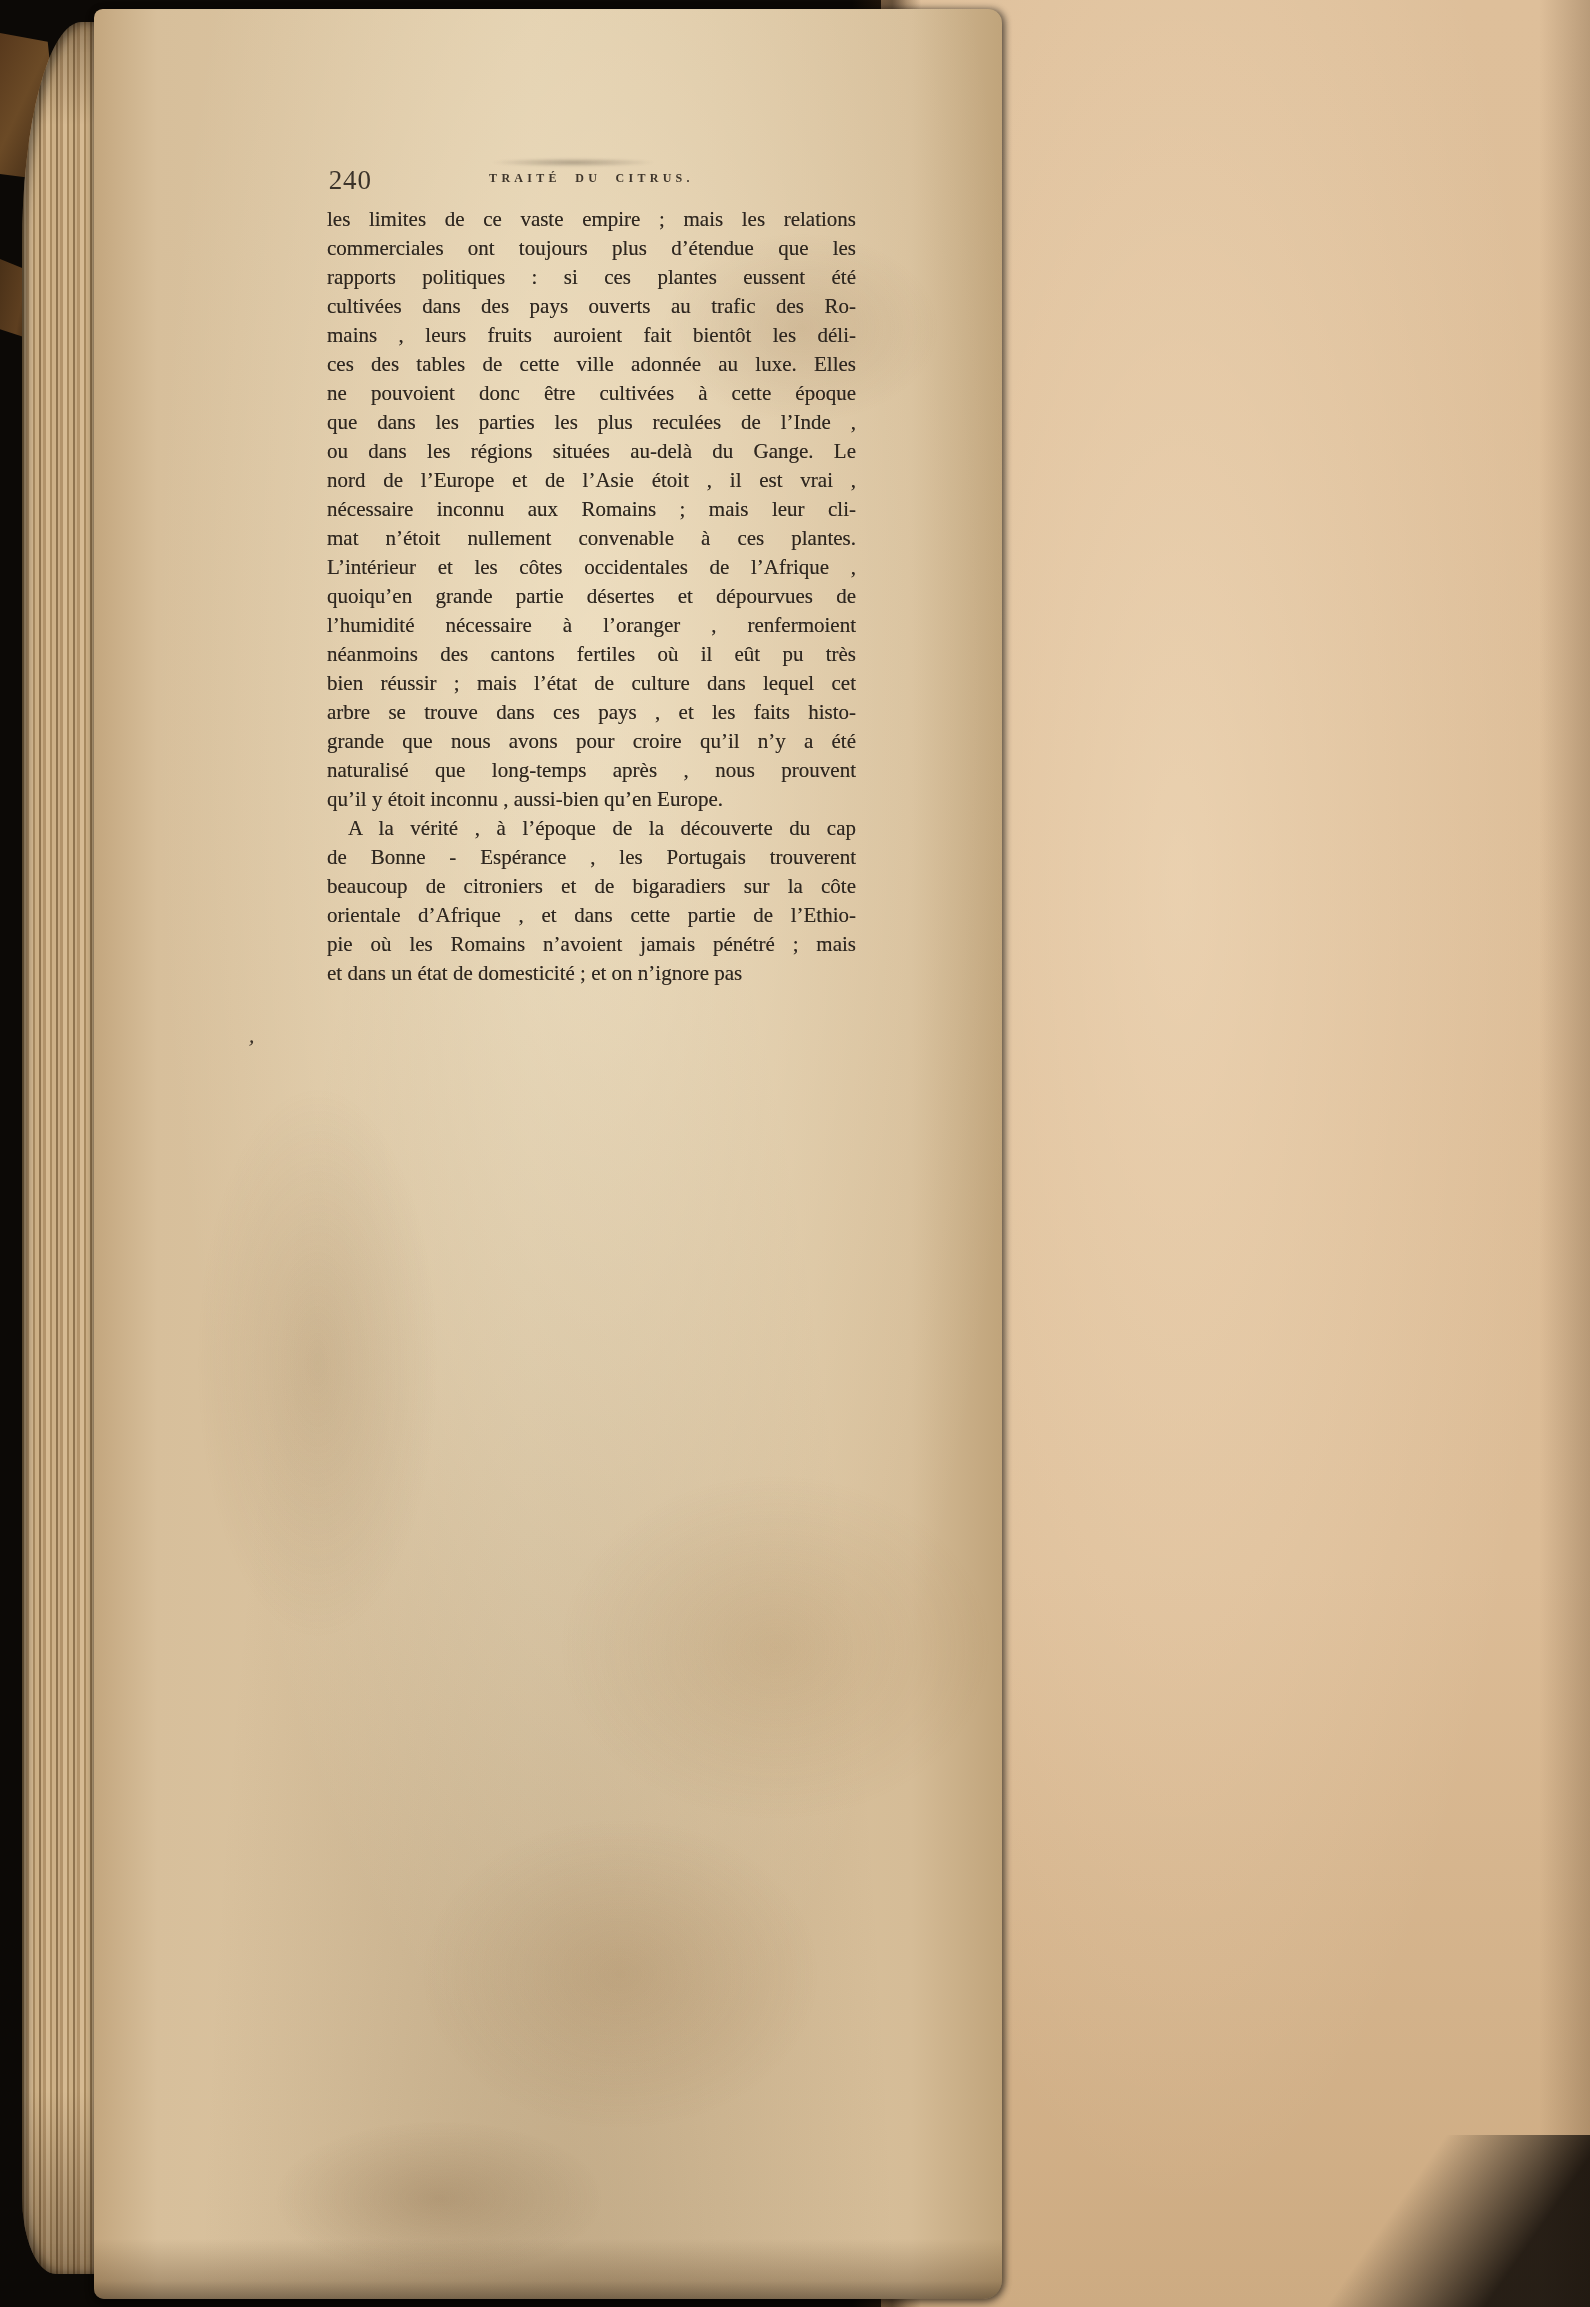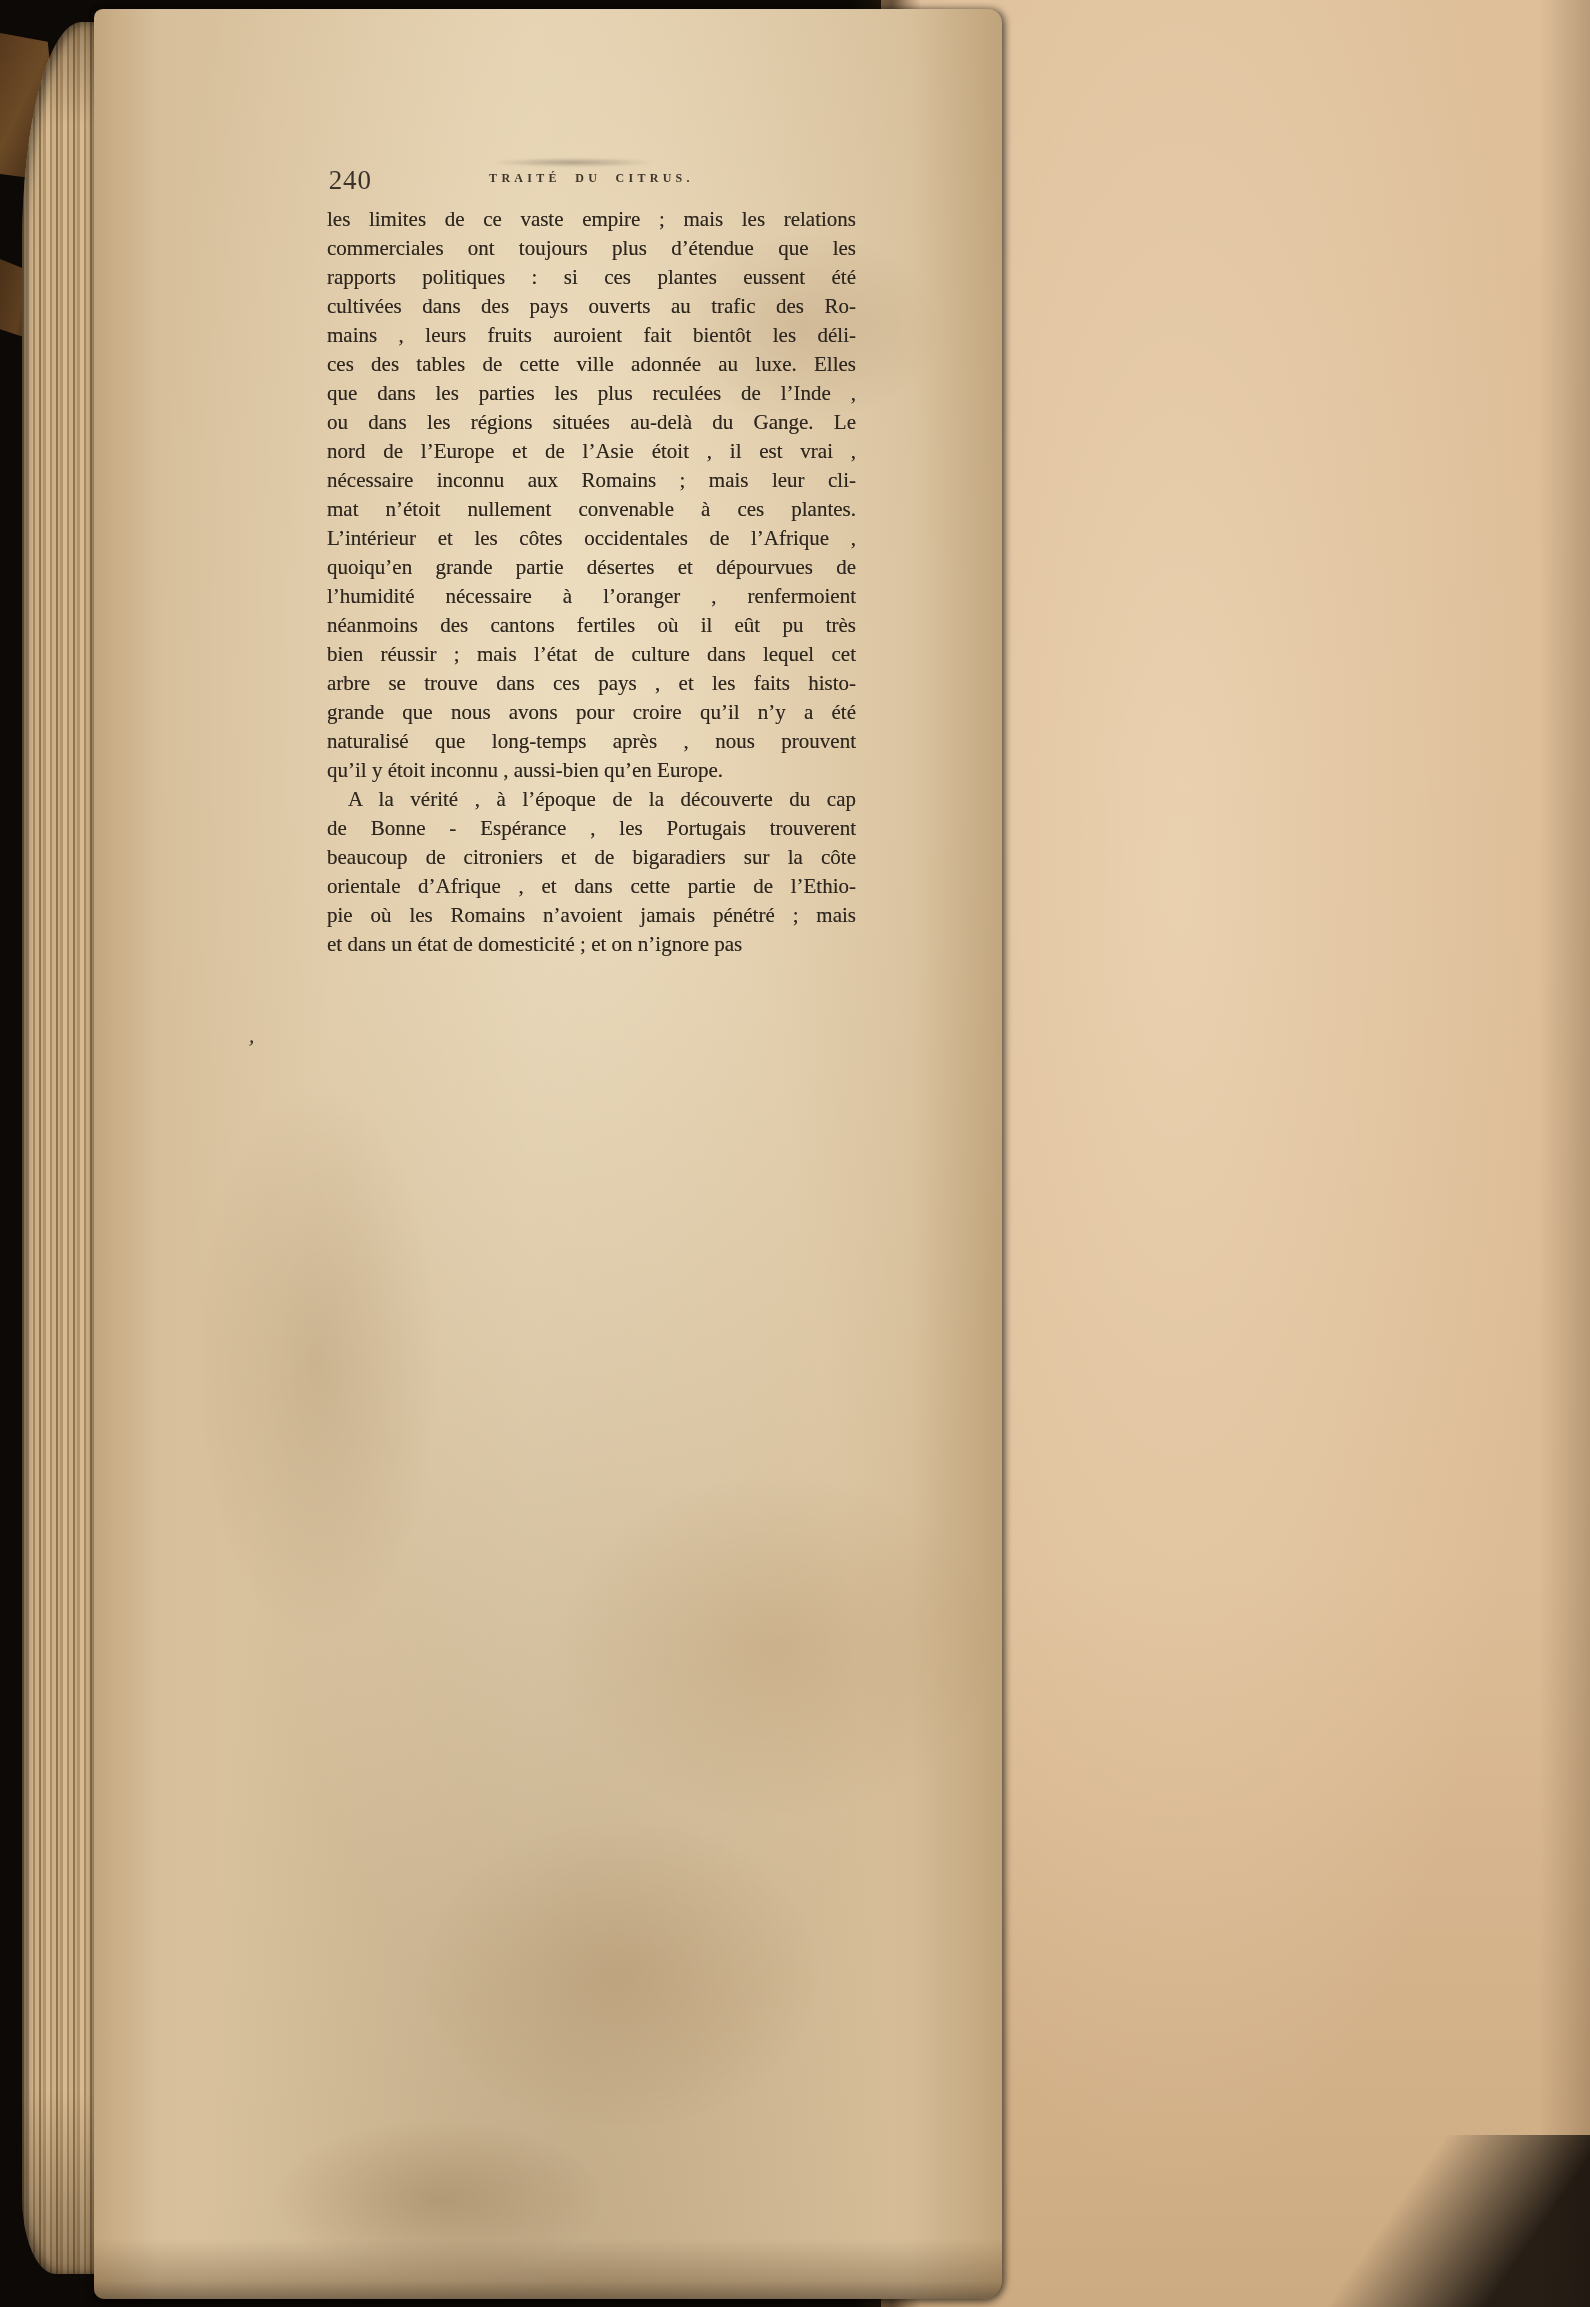--- a/index.html
+++ b/index.html
@@ -154,20 +154,21 @@
         <span class="running-title">TRAITÉ DU CITRUS.</span>
       </div>
       <div class="body-text" id="body-text">
           <div class="para">
             <div class="line">les limites de ce vaste empire ; mais les relations</div>
             <div class="line">commerciales ont toujours plus d’étendue que les</div>
             <div class="line">rapports politiques : si ces plantes eussent été</div>
             <div class="line">cultivées dans des pays ouverts au trafic des Ro-</div>
             <div class="line">mains , leurs fruits auroient fait bientôt les déli-</div>
             <div class="line">ces des tables de cette ville adonnée au luxe. Elles</div>
+            <div class="line">ne pouvoient donc être cultivées à cette époque</div>
             <div class="line">que dans les parties les plus reculées de l’Inde ,</div>
             <div class="line">ou dans les régions situées au-delà du Gange. Le</div>
             <div class="line">nord de l’Europe et de l’Asie étoit , il est vrai ,</div>
             <div class="line">nécessaire inconnu aux Romains ; mais leur cli-</div>
             <div class="line">mat n’étoit nullement convenable à ces plantes.</div>
             <div class="line">L’intérieur et les côtes occidentales de l’Afrique ,</div>
             <div class="line">quoiqu’en grande partie désertes et dépourvues de</div>
             <div class="line">l’humidité nécessaire à l’oranger , renfermoient</div>
             <div class="line">néanmoins des cantons fertiles où il eût pu très</div>
             <div class="line">bien réussir ; mais l’état de culture dans lequel cet</div>

